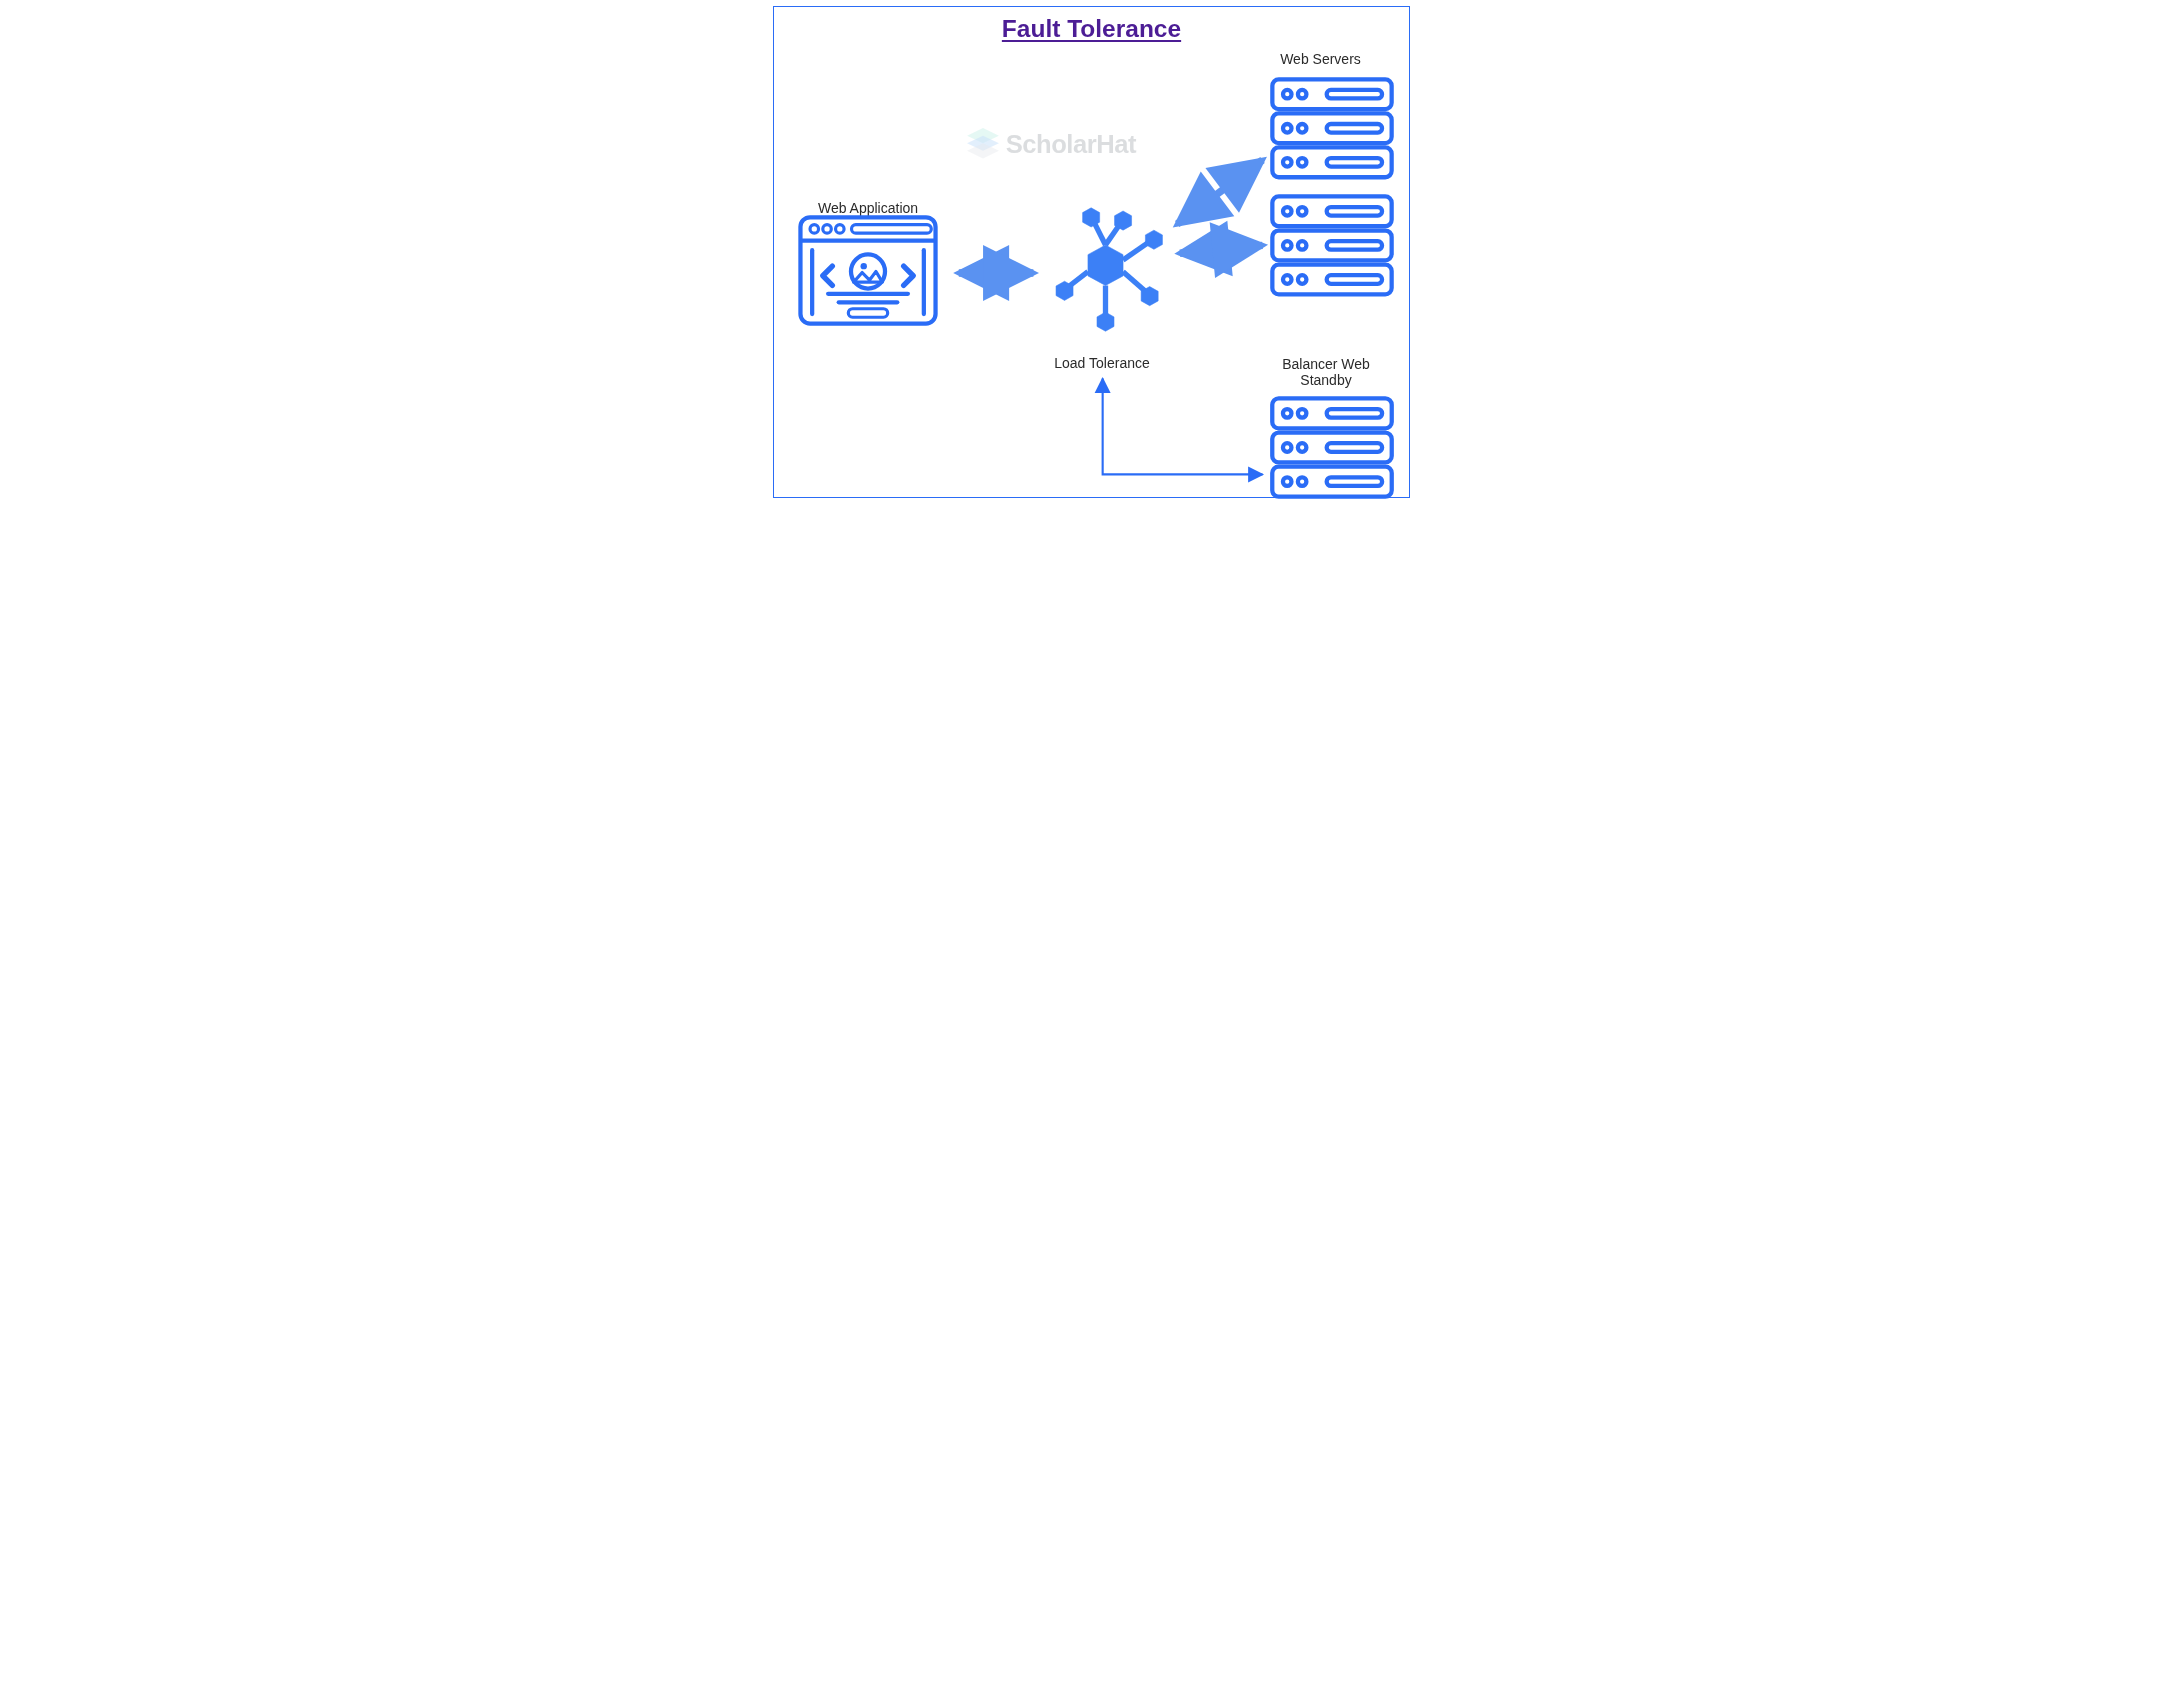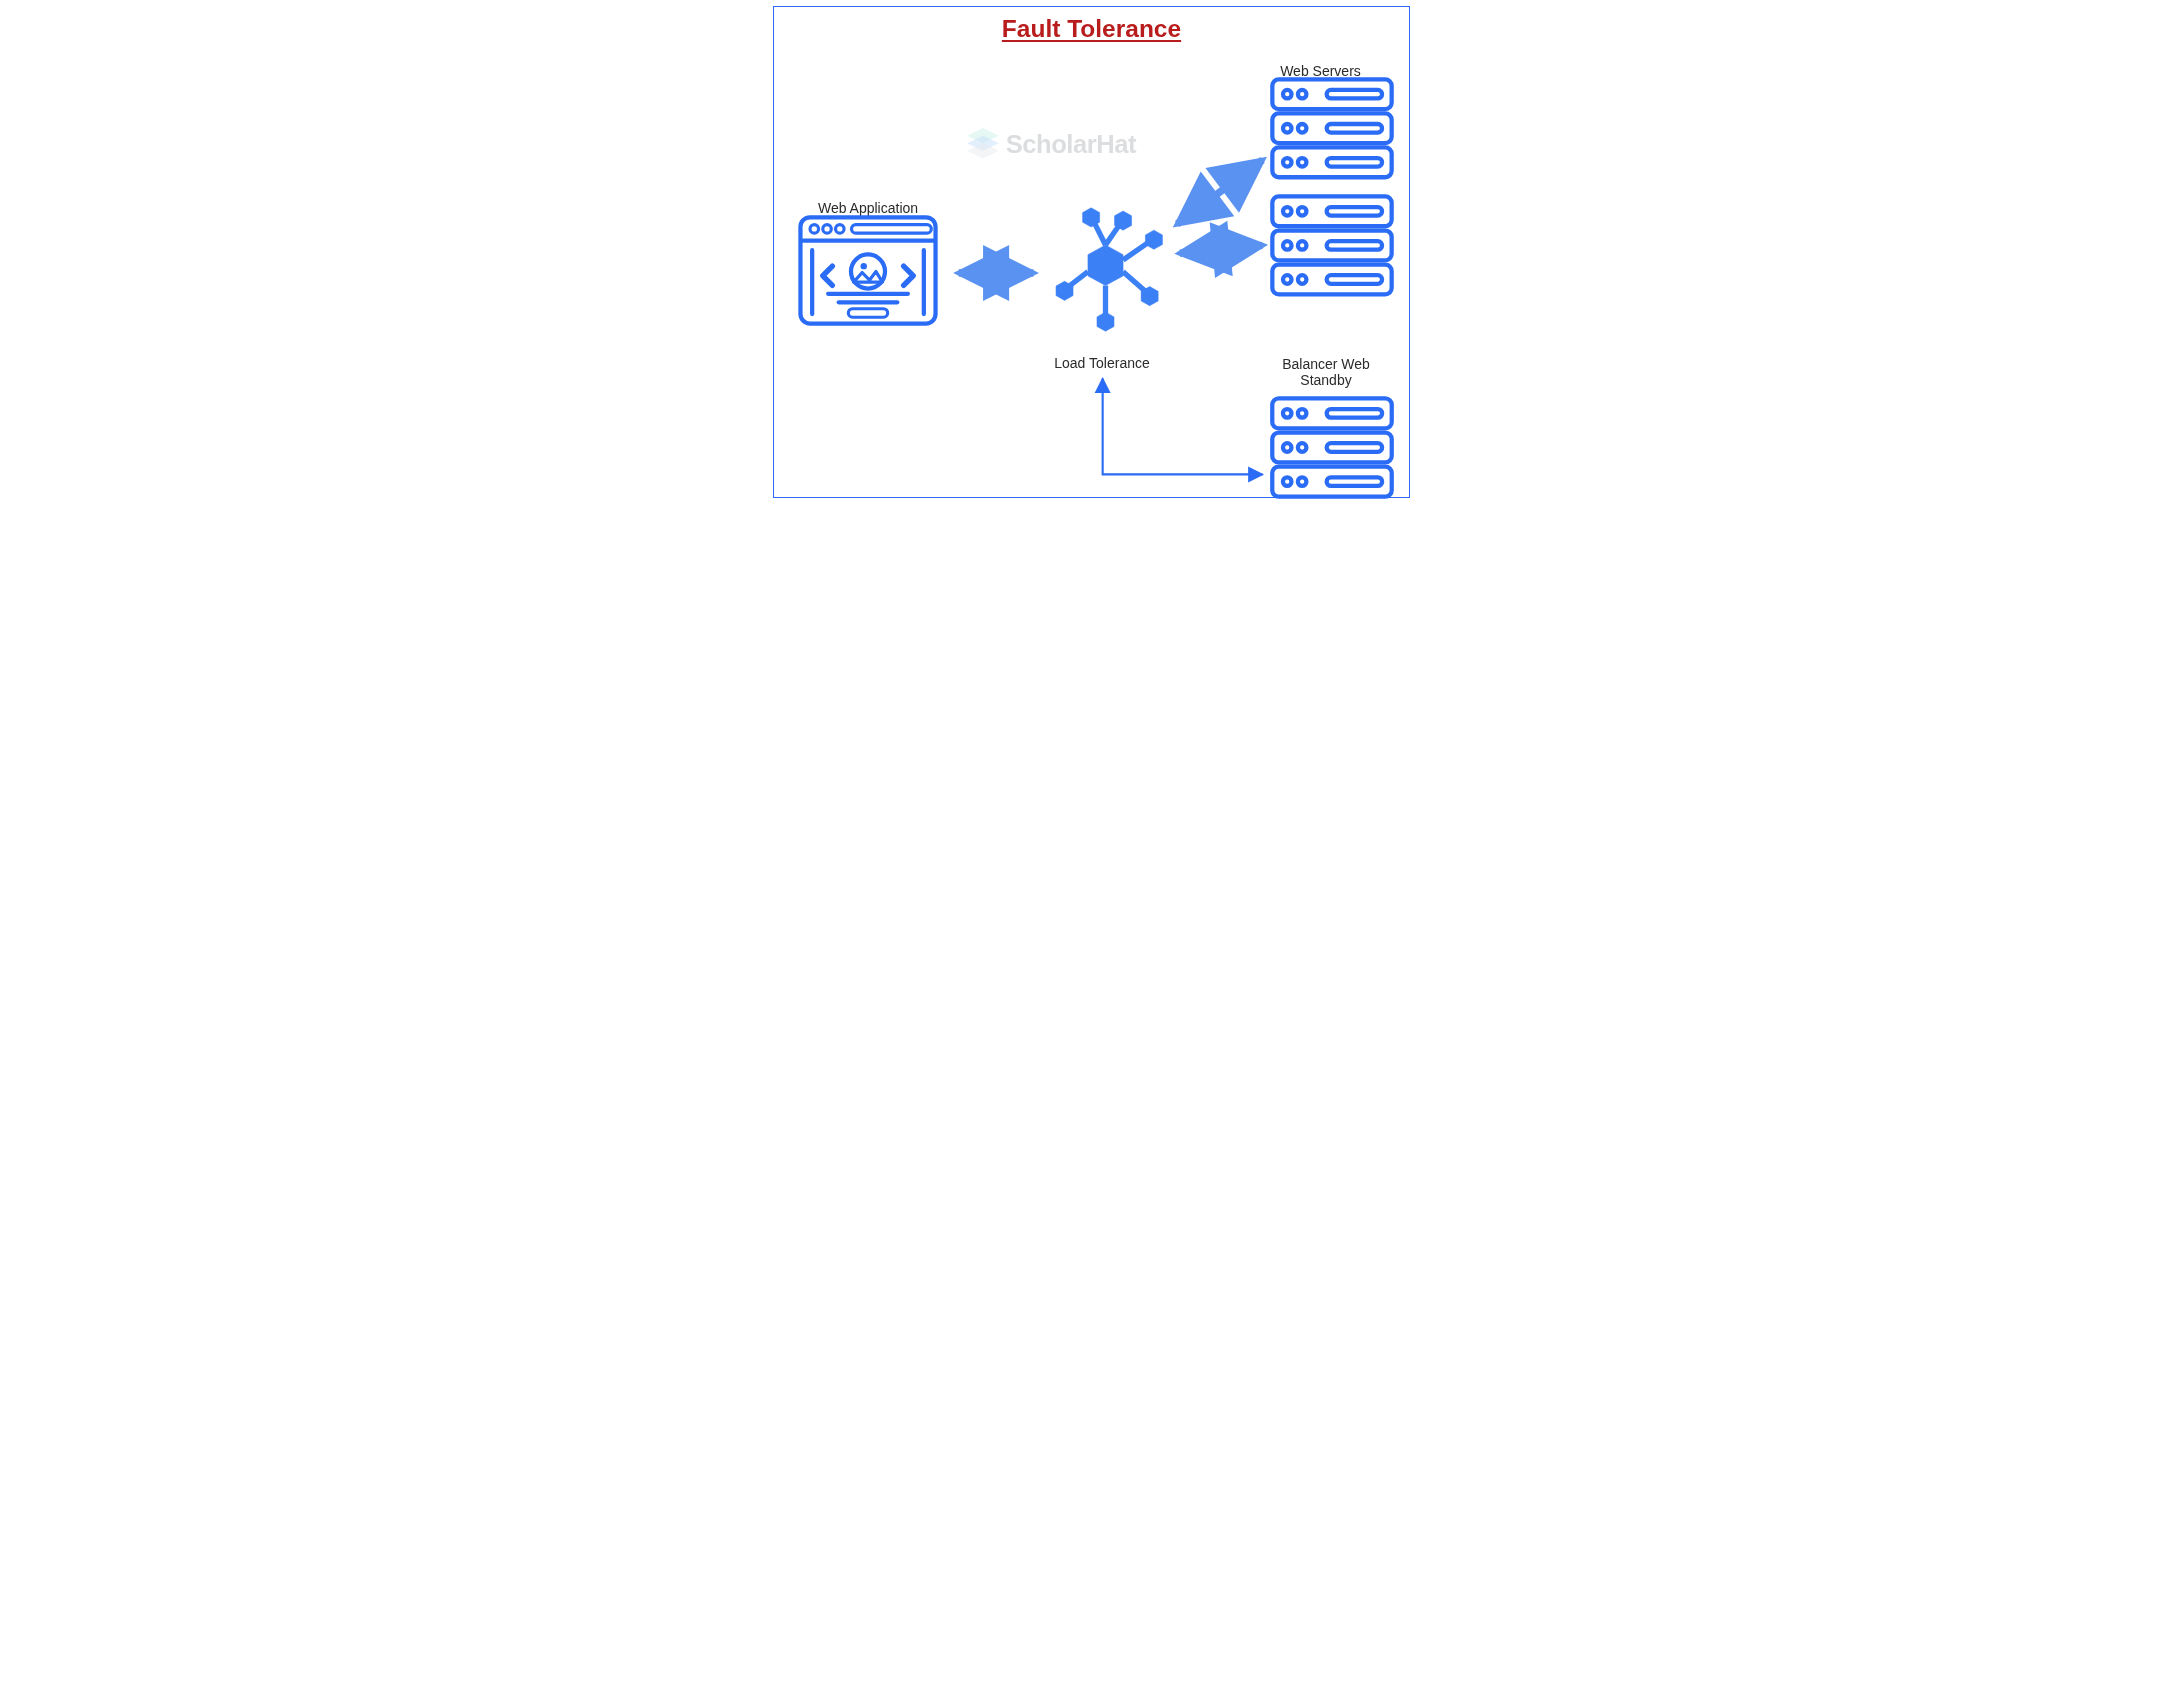--- a/index.html
+++ b/index.html
@@ -24,21 +24,21 @@
     border: 1.6px solid #2a6cf6;
   }
   .title {
     position: absolute;
     top: 15px;
     left: 0;
     right: 0;
     text-align: center;
     font-size: 24.5px;
     font-weight: 800;
-    color: #b91c1c;
+    color: #4c1d95;
     text-decoration: underline;
     text-underline-offset: 3.2px;
     text-decoration-thickness: 1.6px;
   }
   .label {
     position: absolute;
     color: #2b2b2b;
     font-size: 14px;
     text-align: center;
     line-height: 1.15;
@@ -80,21 +80,21 @@
     <svg class="wm-shape" viewBox="0 0 100 100">
       <polygon points="50,8 92,28 50,48 8,28" fill="#b7ece1"></polygon>
       <polygon points="50,28 92,48 50,68 8,48" fill="#6aabf3" opacity="0.55"></polygon>
       <polygon points="50,48 92,68 50,88 8,68" fill="#b9beca" opacity="0.45"></polygon>
     </svg>
     <span class="watermark-text">ScholarHat</span>
   </div>
 
   <div class="label" style="left:32px; top:192px; width:139px;margin-top:8px;">Web Application</div>
   <div class="label" style="left:277px; top:355px; width:117px;">Load Tolerance</div>
-  <div class="label" style="left:490px; top:51px; width:128px;margin-top:12px;">Web Servers</div>
+  <div class="label" style="left:490px; top:51px; width:128px;">Web Servers</div>
   <div class="label" style="left:490px; top:356px; width:139px;">
     <span>Balancer Web</span><br>
     <span>Standby</span>
   </div>
 
   <div class="icon-holder" style="left:29px; top:213px;">
     <svg width="144" height="117" viewBox="0 0 270 220">
       <rect x="8" y="8" width="254" height="200" rx="18" ry="18" fill="none" stroke="#2a6cf6" stroke-width="8"></rect>
       <line x1="8" y1="52" x2="262" y2="52" stroke="#2a6cf6" stroke-width="8"></line>
       <circle cx="34" cy="30" r="8" fill="none" stroke="#2a6cf6" stroke-width="6"></circle>

